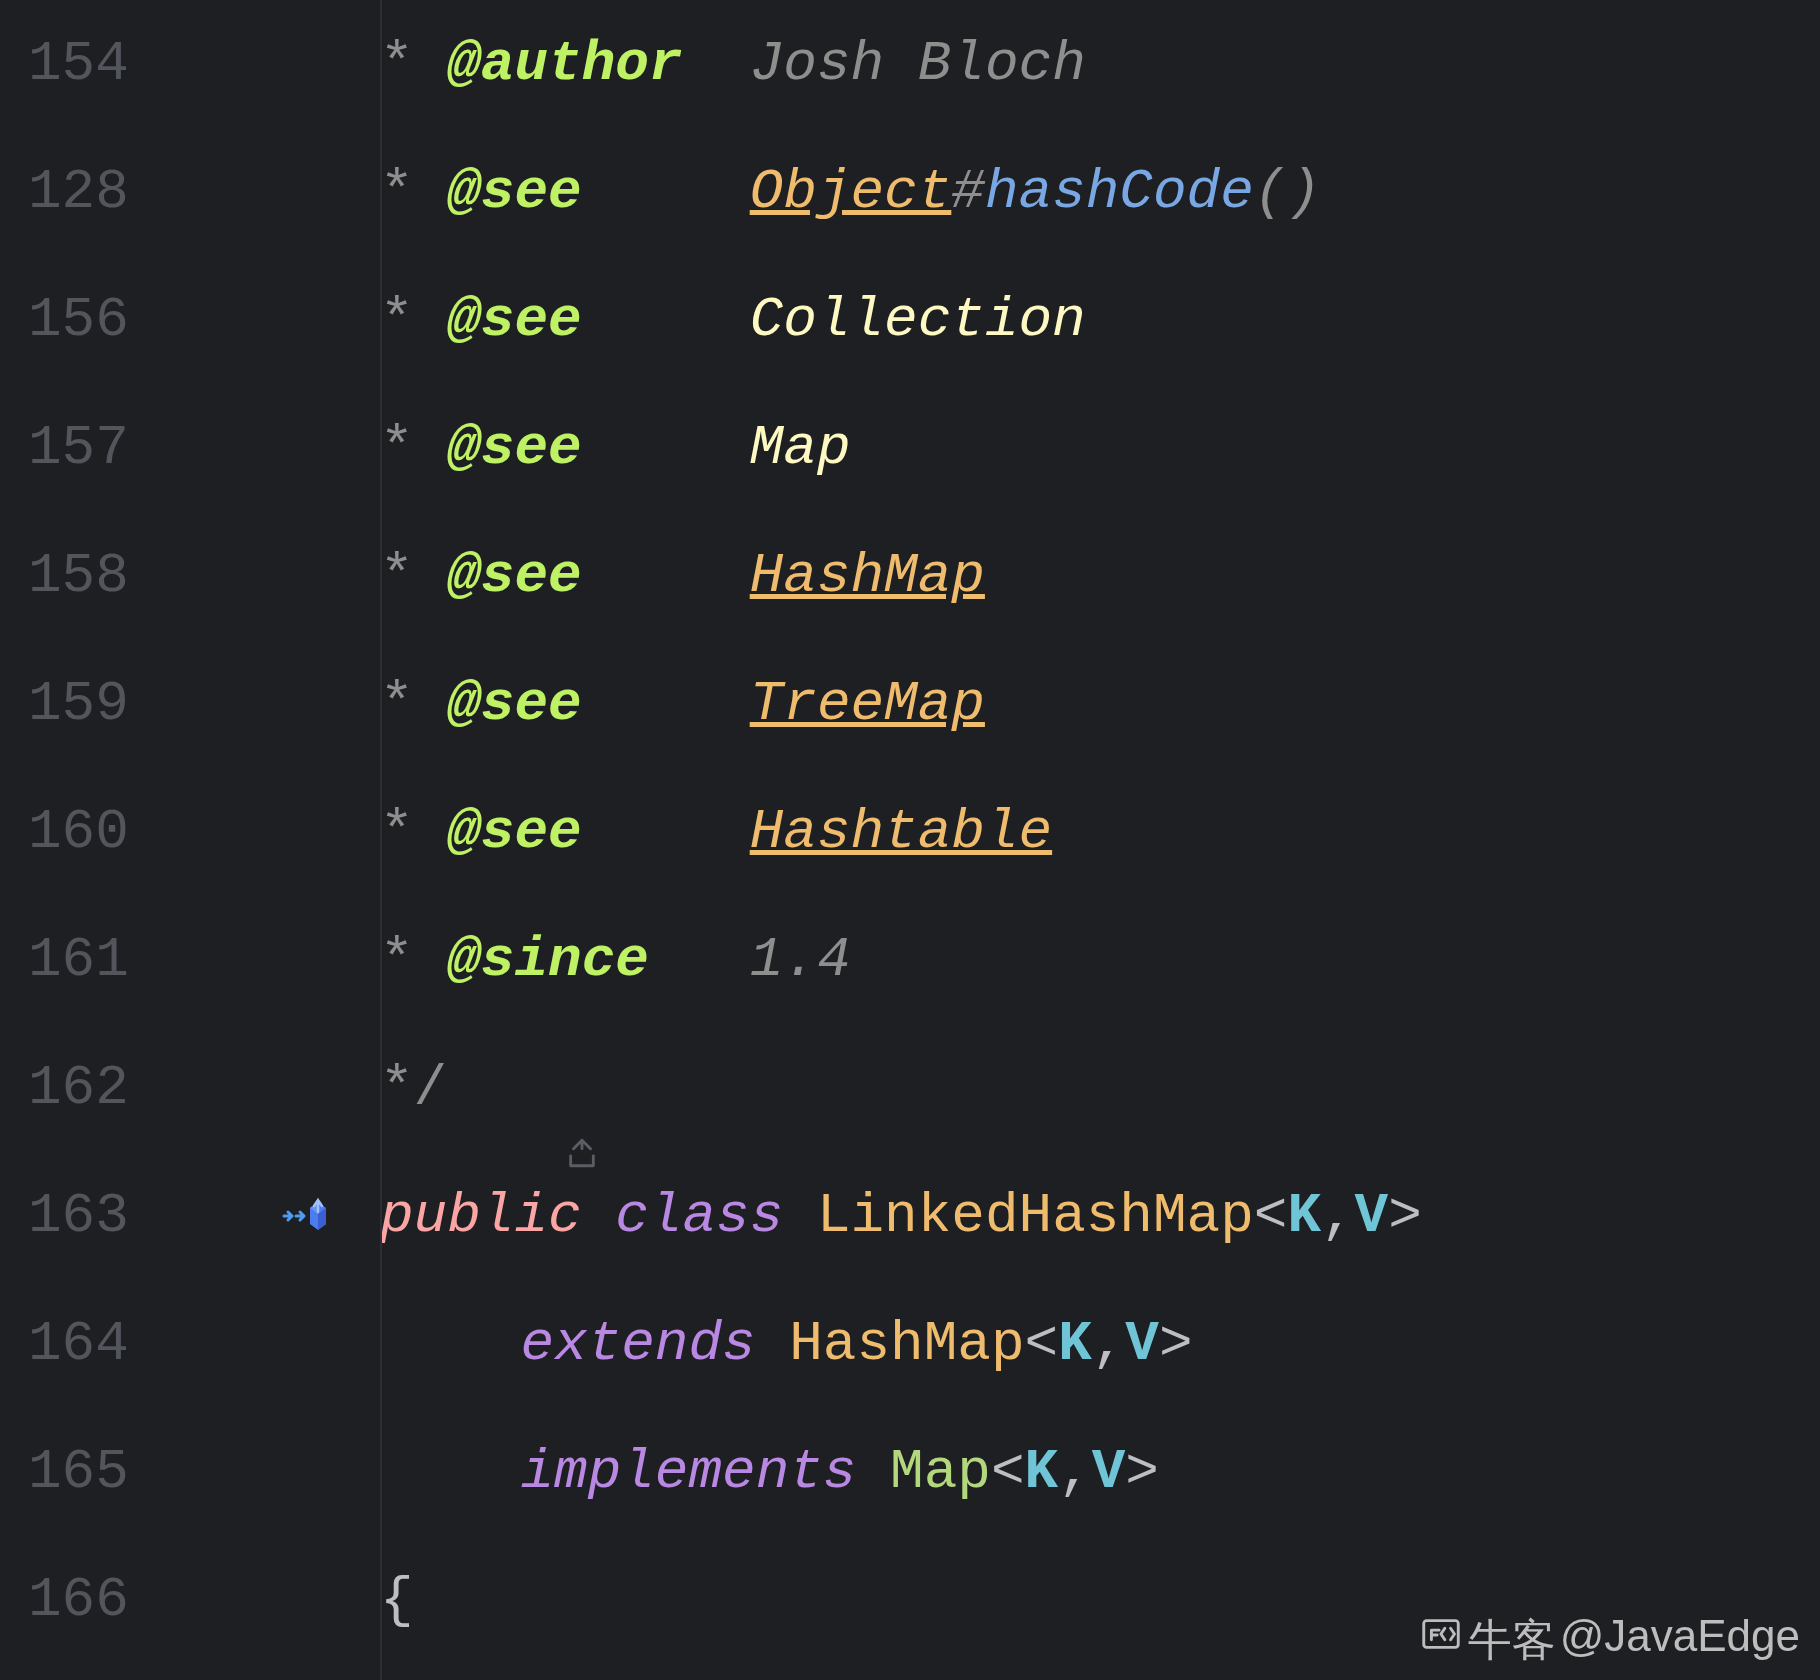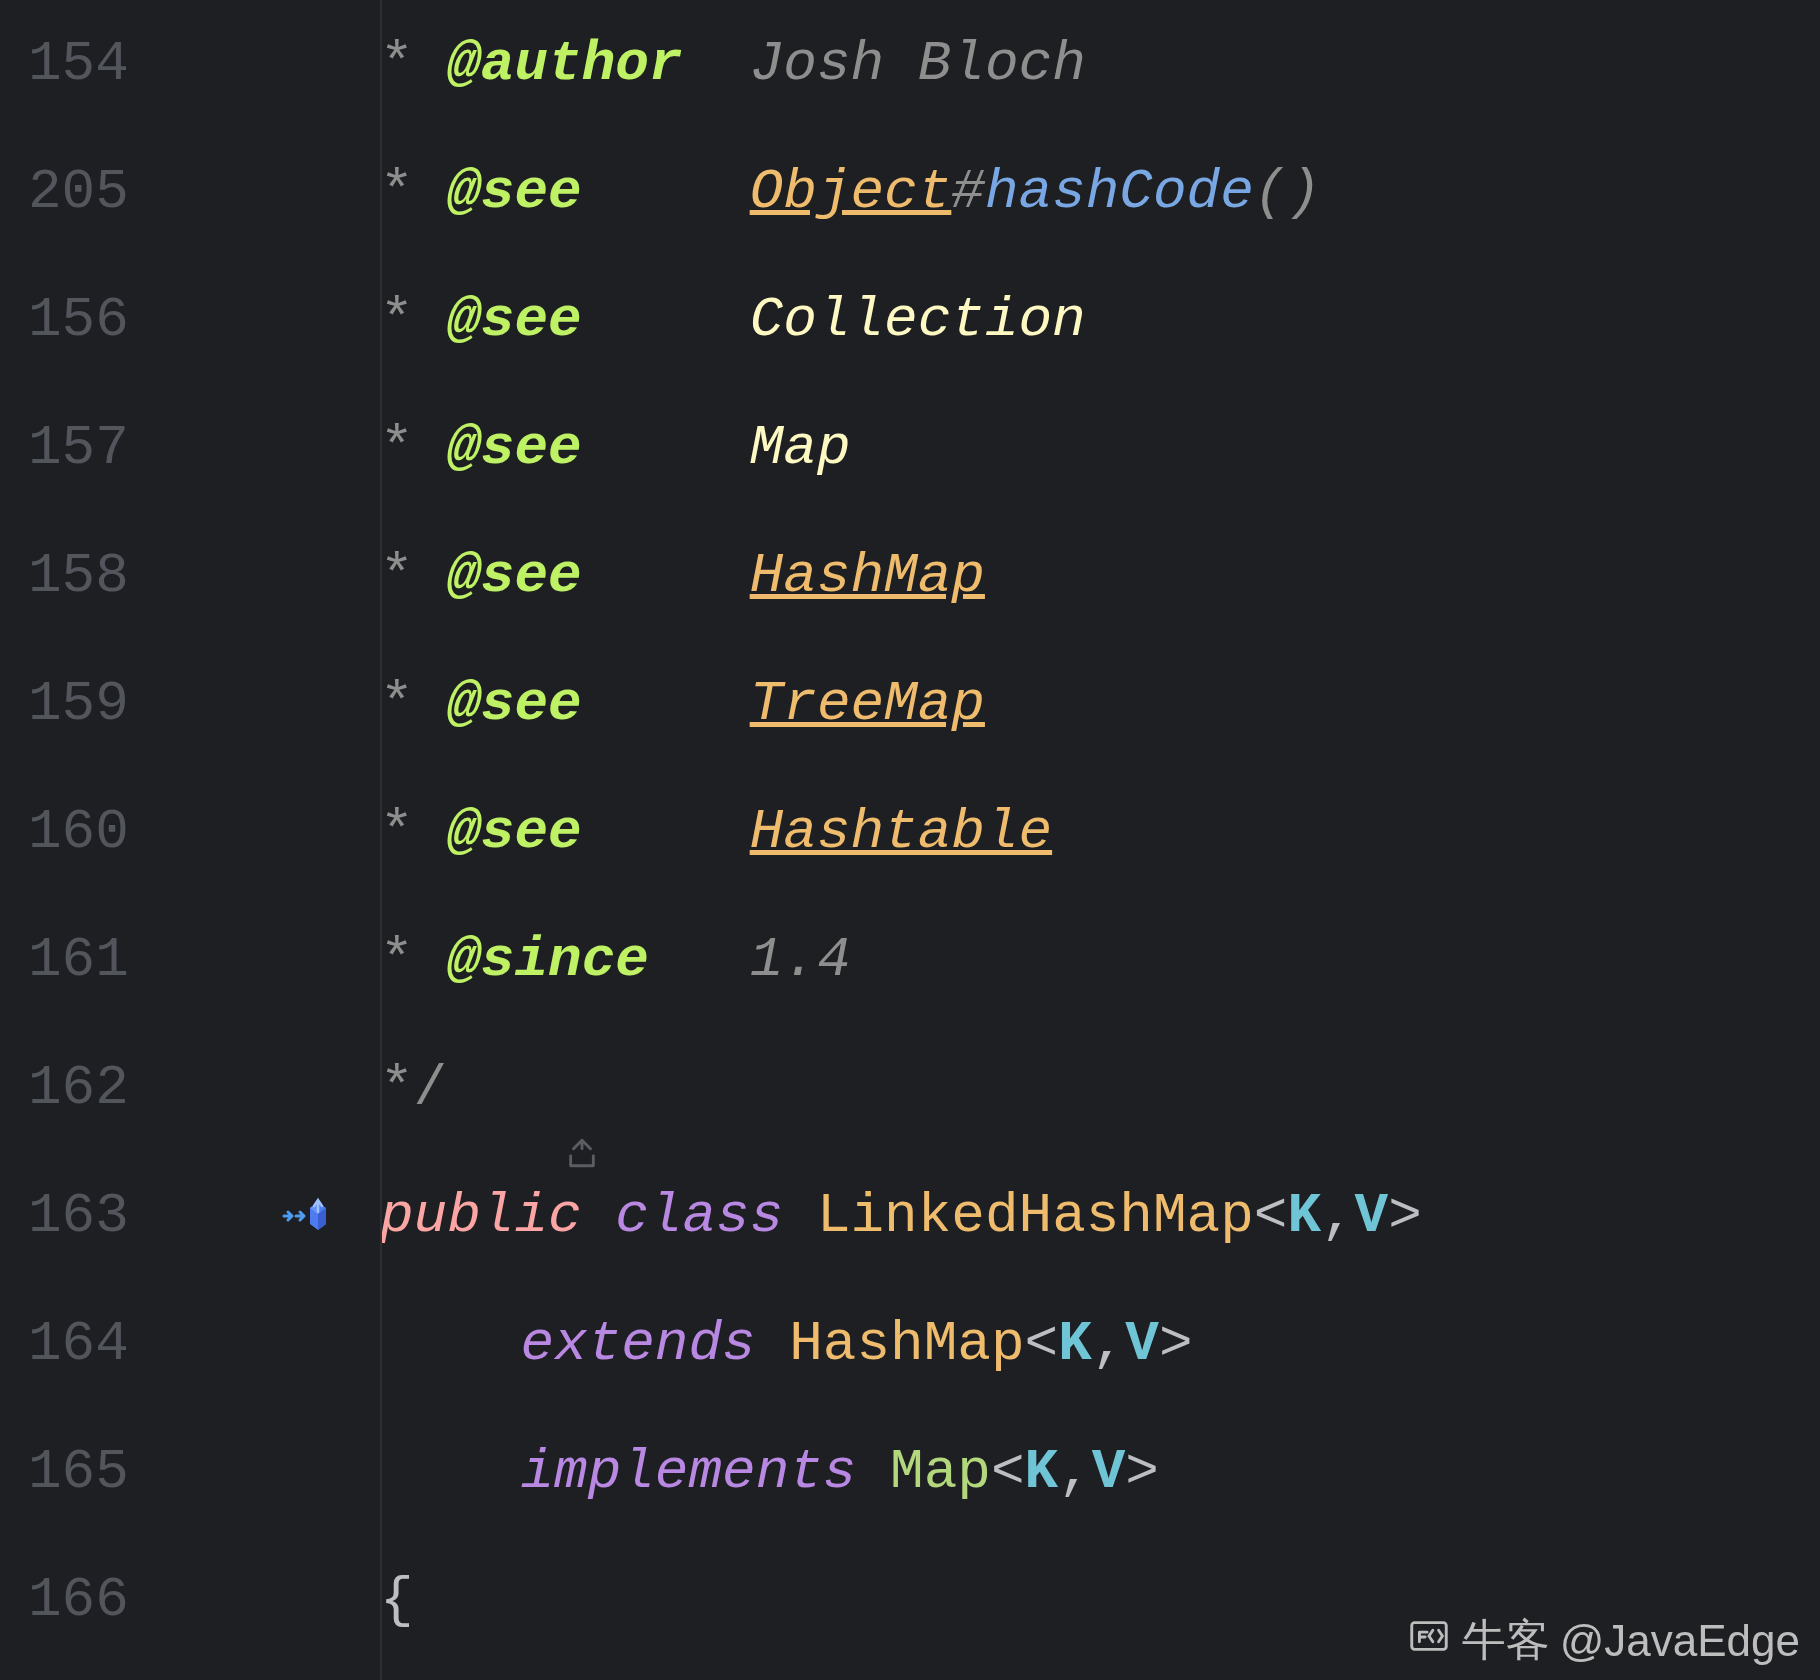--- a/index.html
+++ b/index.html
@@ -77,41 +77,41 @@
   .class-icon svg { width: 48px; height: 48px; }
 
   .watermark {
     position: absolute;
     right: 20px;
     bottom: 10px;
     color: #cfcfcf;
     font-size: 44px;
     font-family: 'PingFang SC','Microsoft YaHei',sans-serif;
     display: flex;
-    align-items: center;
-    gap: 10px;
+    align-items: flex-start;
+    gap: 4px;
     opacity: 0.9;
   }
   .watermark .wm-icon svg { width: 46px; height: 46px; }
   .vline {
     position:absolute;
     left:380px; top:0; bottom:0;
     width:2px;
     background:#2c2e33;
   }
 </style>
 </head>
 <body>
 
 <div class="editor">
   <div class="vline"></div>
 
   <div id="doc-lines">
       <div class="line"><div class="gutter">154</div><div class="icons"></div><div class="code"><span class="c-star">* </span><span class="c-tag">@author</span><span>  </span><span class="c-author">Josh Bloch</span></div></div>
-      <div class="line"><div class="gutter">205</div><div class="icons"></div><div class="code"><span class="c-star">* </span><span class="c-tag">@see</span><span>     </span><span class="c-type">Object</span><span class="c-hash">#</span><span class="c-method">hashCode</span><span class="c-paren">()</span></div></div>
+      <div class="line"><div class="gutter">128</div><div class="icons"></div><div class="code"><span class="c-star">* </span><span class="c-tag">@see</span><span>     </span><span class="c-type">Object</span><span class="c-hash">#</span><span class="c-method">hashCode</span><span class="c-paren">()</span></div></div>
       <div class="line"><div class="gutter">156</div><div class="icons"></div><div class="code"><span class="c-star">* </span><span class="c-tag">@see</span><span>     </span><span class="c-green">Collection</span></div></div>
       <div class="line"><div class="gutter">157</div><div class="icons"></div><div class="code"><span class="c-star">* </span><span class="c-tag">@see</span><span>     </span><span class="c-green">Map</span></div></div>
       <div class="line"><div class="gutter">158</div><div class="icons"></div><div class="code"><span class="c-star">* </span><span class="c-tag">@see</span><span>     </span><span class="c-type">HashMap</span></div></div>
       <div class="line"><div class="gutter">159</div><div class="icons"></div><div class="code"><span class="c-star">* </span><span class="c-tag">@see</span><span>     </span><span class="c-type">TreeMap</span></div></div>
       <div class="line"><div class="gutter">160</div><div class="icons"></div><div class="code"><span class="c-star">* </span><span class="c-tag">@see</span><span>     </span><span class="c-type">Hashtable</span></div></div>
       <div class="line"><div class="gutter">161</div><div class="icons"></div><div class="code"><span class="c-star">* </span><span class="c-tag">@since</span><span>   </span><span class="c-author">1.4</span></div></div>
     </div>
 
   <div class="line">
     <div class="gutter">162</div>

